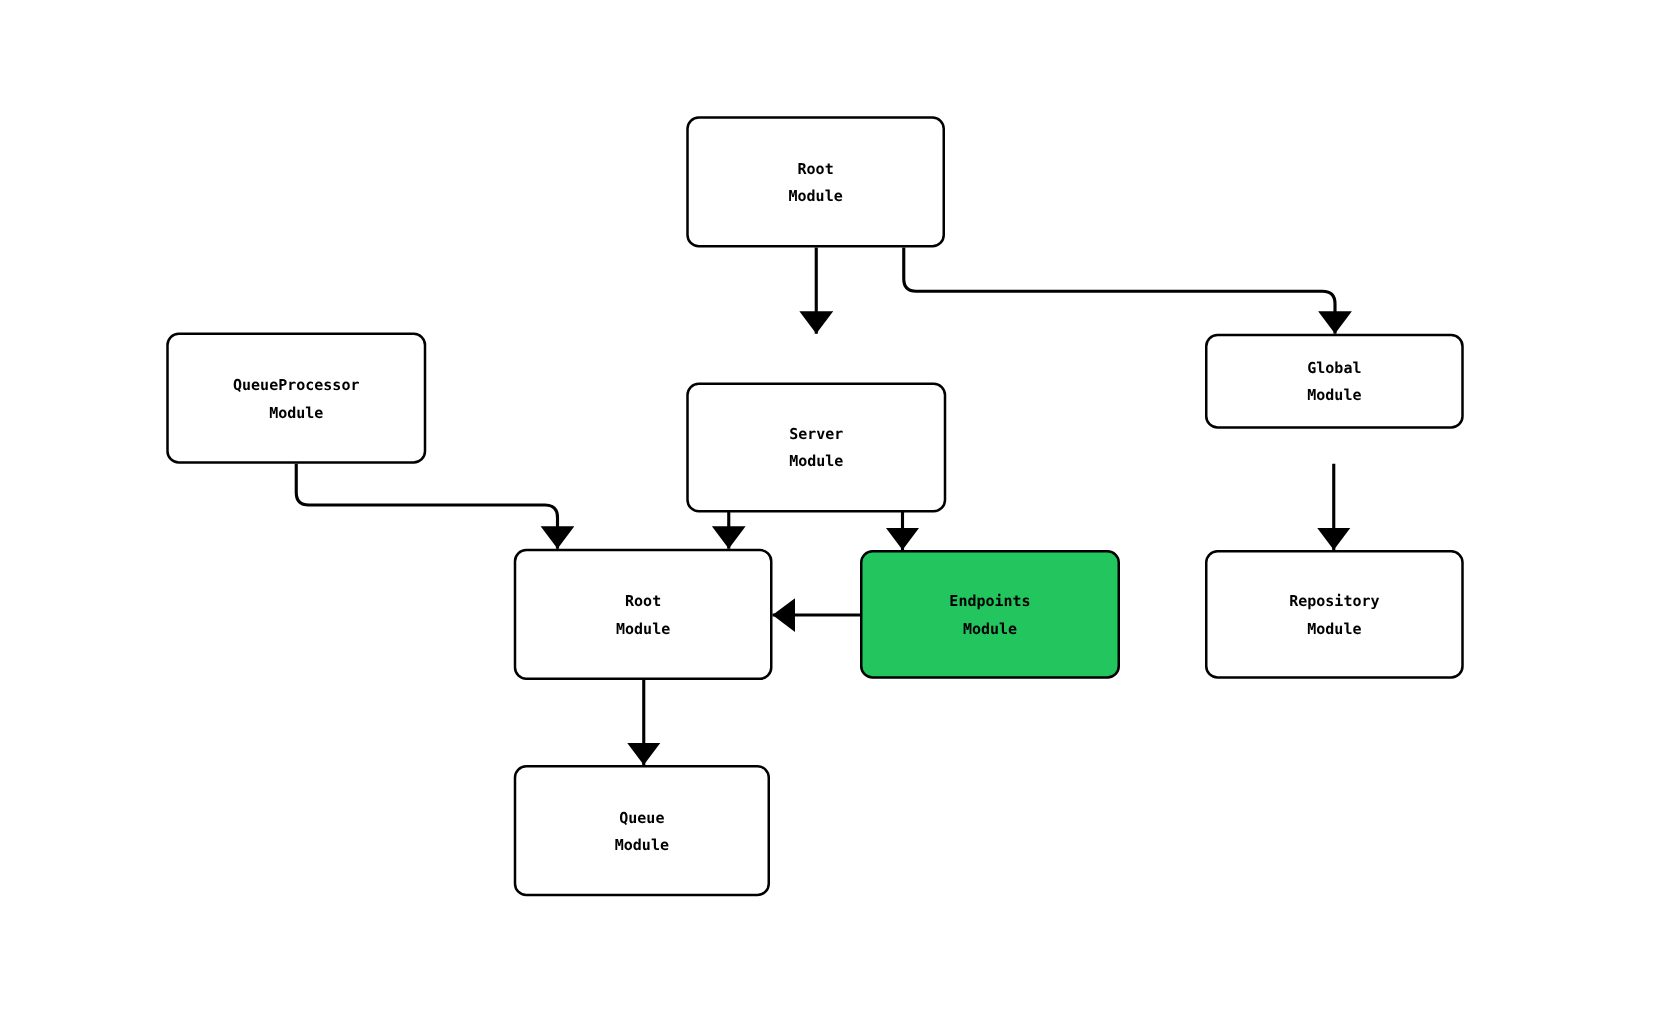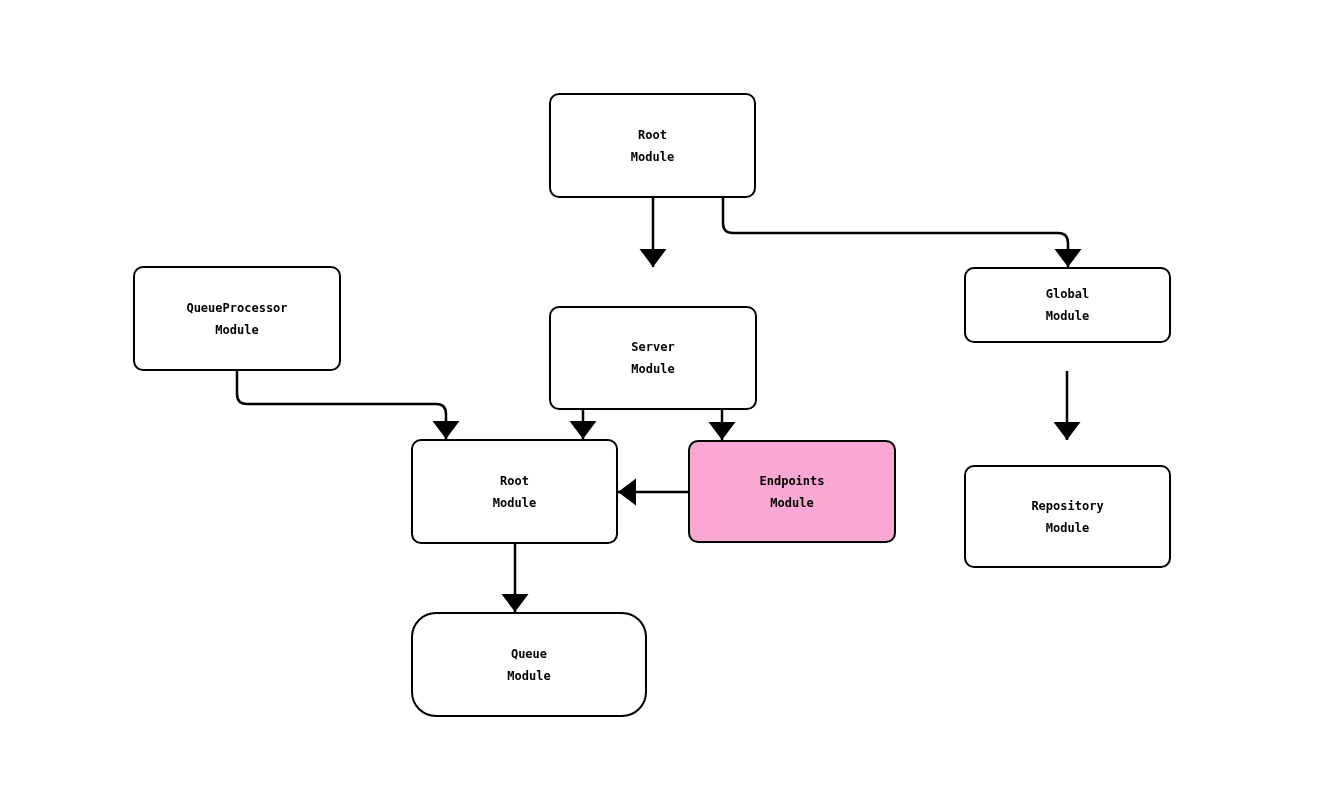--- a/index.html
+++ b/index.html
@@ -70,20 +70,20 @@
       <div class="node" style="left: 549px; top: 93px; width: 207px; height: 105px; background: rgb(255, 255, 255); border-color: rgb(0, 0, 0); color: rgb(0, 0, 0);">Root
 Module</div>
       <div class="node" style="left: 133px; top: 266px; width: 208px; height: 105px; background: rgb(255, 255, 255); border-color: rgb(0, 0, 0); color: rgb(0, 0, 0);">QueueProcessor
 Module</div>
       <div class="node" style="left: 549px; top: 267px; width: 208px; height: 104px; background: rgb(255, 255, 255); border-color: rgb(0, 0, 0); color: rgb(0, 0, 0); margin-top: 39px;">Server
 Module</div>
       <div class="node" style="left: 964px; top: 267px; width: 207px; height: 76px; background: rgb(255, 255, 255); border-color: rgb(0, 0, 0); color: rgb(0, 0, 0);">Global
 Module</div>
       <div class="node" style="left: 411px; top: 439px; width: 207px; height: 105px; background: rgb(255, 255, 255); border-color: rgb(0, 0, 0); color: rgb(0, 0, 0);">Root
 Module</div>
-      <div class="node" style="left: 688px; top: 440px; width: 208px; height: 103px; background: #f9a8d4; border-color: rgb(0, 0, 0); color: rgb(0, 0, 0);">Endpoints
+      <div class="node" style="left: 688px; top: 440px; width: 208px; height: 103px; background: #22c55e; border-color: rgb(0, 0, 0); color: rgb(0, 0, 0);">Endpoints
 Module</div>
-      <div class="node" style="left: 964px; top: 440px; width: 207px; height: 103px; background: rgb(255, 255, 255); border-color: rgb(0, 0, 0); color: rgb(0, 0, 0); margin-top: 25px;">Repository
+      <div class="node" style="left: 964px; top: 440px; width: 207px; height: 103px; background: rgb(255, 255, 255); border-color: rgb(0, 0, 0); color: rgb(0, 0, 0);">Repository
 Module</div>
-      <div class="node" style="left: 411px; top: 612px; width: 236px; height: 105px; background: rgb(255, 255, 255); border-color: rgb(0, 0, 0); color: rgb(0, 0, 0); border-radius: 25px;">Queue
+      <div class="node" style="left: 411px; top: 612px; width: 205px; height: 105px; background: rgb(255, 255, 255); border-color: rgb(0, 0, 0); color: rgb(0, 0, 0);">Queue
 Module</div>
     </div>
 </div>
 
 </body></html>

